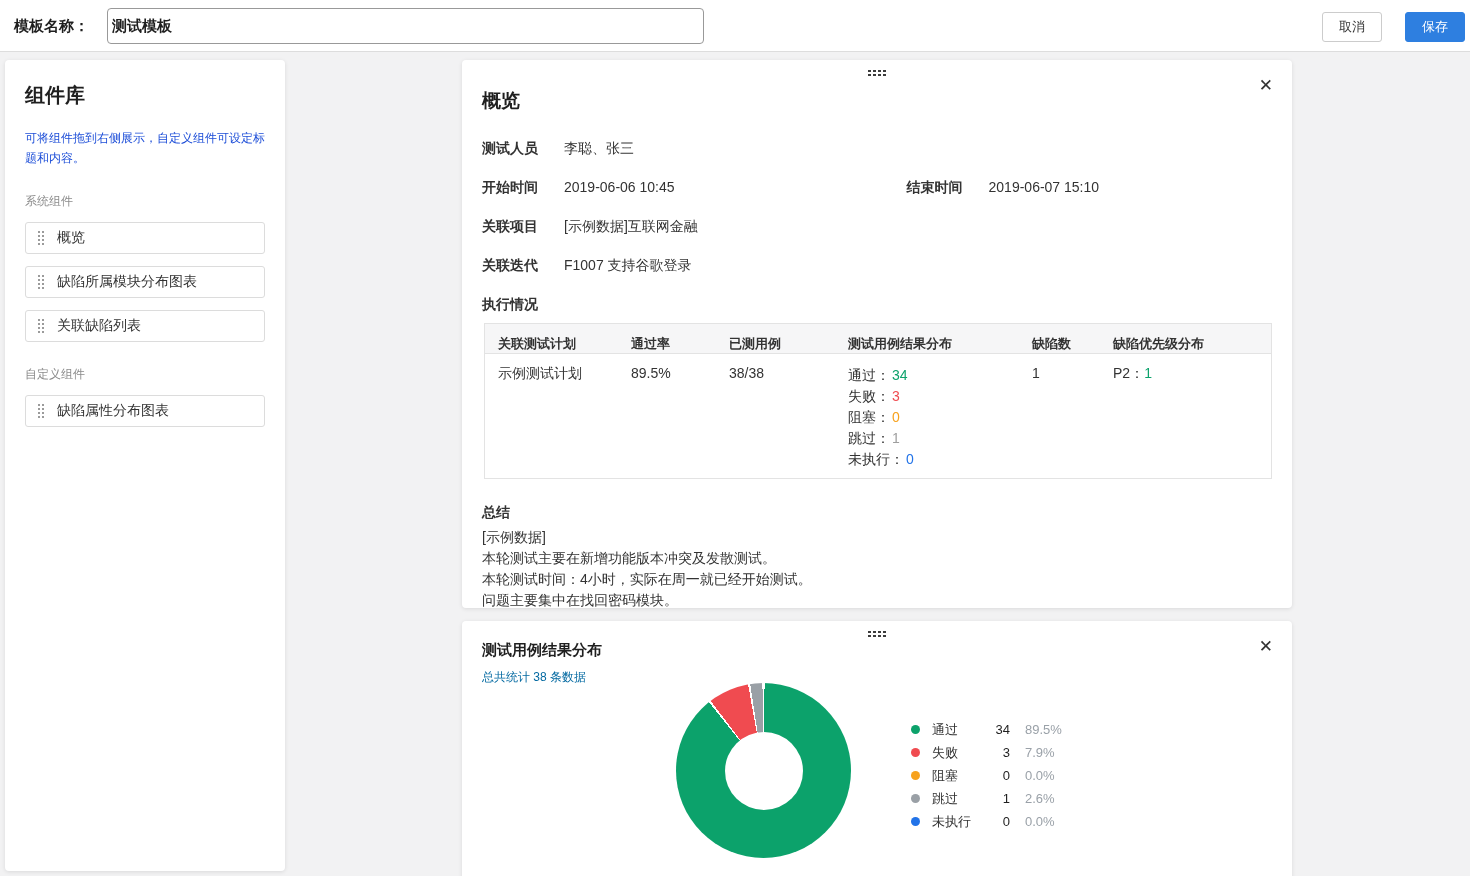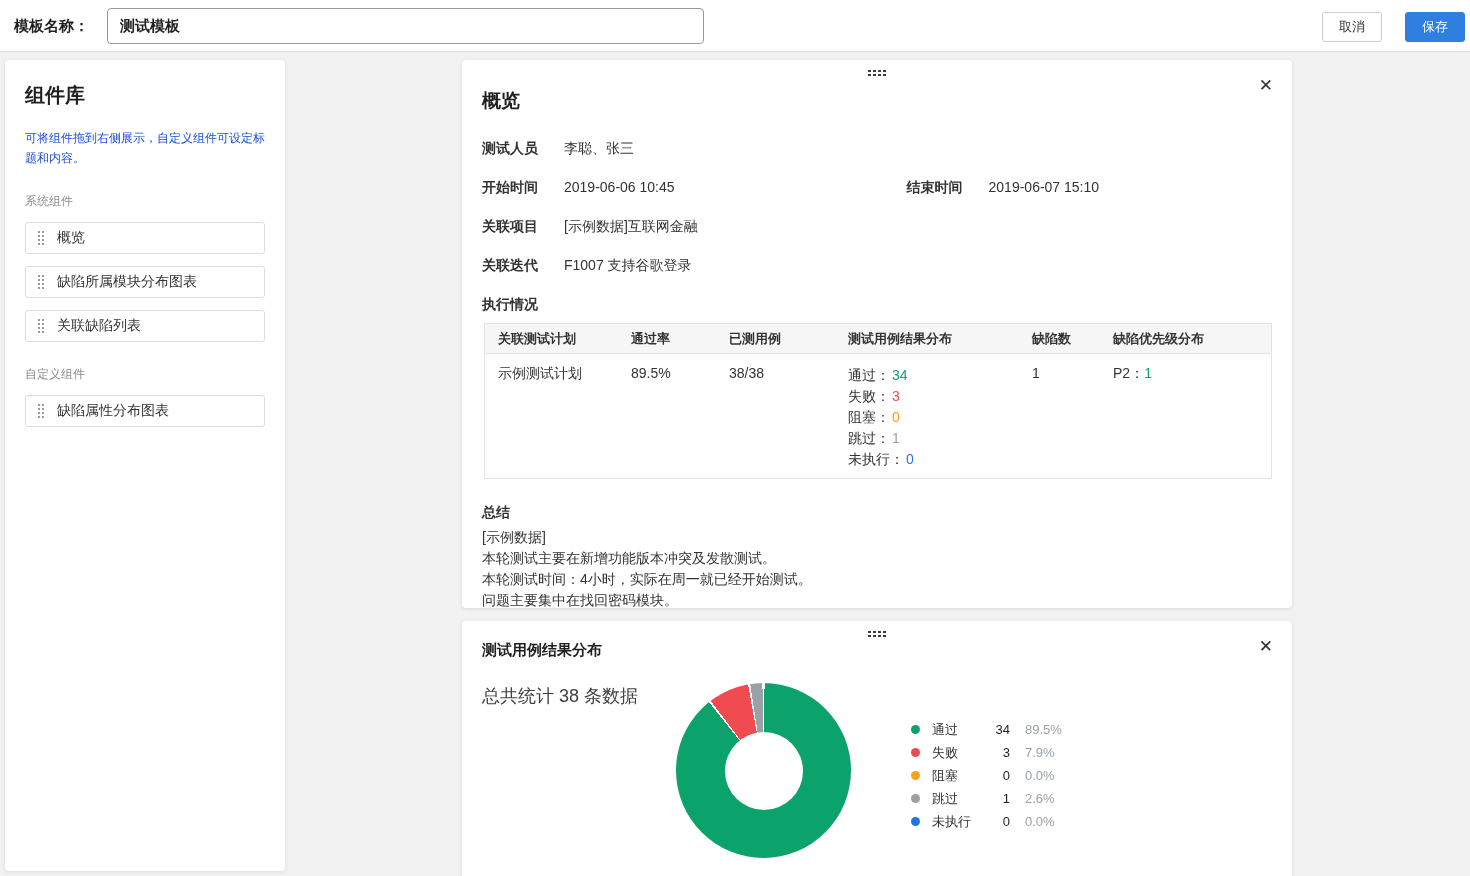--- a/index.html
+++ b/index.html
@@ -4,21 +4,21 @@
 <style>
   * { margin:0; padding:0; box-sizing:border-box; }
   html,body { width:1470px; height:876px; overflow:hidden;
     font-family:"Liberation Sans","DejaVu Sans",sans-serif; background:#f2f2f3; color:#333; }
 
   
   .topbar { position:absolute; left:0; top:0; width:1470px; height:52px;
     background:#fff; border-bottom:1px solid #ddd; z-index:10; }
   .topbar-label { position:absolute; left:14px; top:17px; font-size:15px; font-weight:bold; color:#1f1f1f; }
   .name-input { position:absolute; left:107px; top:8px; width:597px; height:36px;
-    border:1px solid #999; border-radius:4px; padding:0 12px; font-size:15px; font-weight:bold;
+    border:1px solid #999; border-radius:4px; padding:0 4px; font-size:15px; font-weight:bold;
     color:#1f1f1f; outline:none; font-family:inherit; background:#fff; }
   .btn { position:absolute; top:12px; height:30px; border-radius:3px; font-size:13px;
     display:flex; align-items:center; justify-content:center; cursor:pointer; font-family:inherit; }
   .btn-cancel { right:88px; width:60px; background:#fff; border:1px solid #ccc; color:#333; }
   .btn-save { right:5px; width:60px; background:#2e7fe0; border:1px solid #2e7fe0; color:#fff; }
 
   
   .card { position:absolute; background:#fff; border-radius:4px;
     box-shadow:0 1px 4px rgba(0,0,0,0.10); }
 
@@ -43,37 +43,37 @@
   .overview { left:462px; top:60px; width:830px; height:548px; padding:18px 20px; }
   .ov-title { margin-top:10px; font-size:19px; font-weight:bold; color:#1f1f1f; }
   .fields { margin-top:26px; }
   .frow { display:flex; margin-bottom:21px; font-size:14px; }
   .flabel { font-weight:bold; color:#333; width:82px; flex:0 0 82px; }
   .fvalue { color:#333; }
   .frow .second { margin-left:232px; display:flex; }
   .sec-title { font-size:14px; font-weight:bold; color:#333; margin-top:4px; }
 
   .exec-table { margin-top:9px; margin-left:2px; width:788px; border:1px solid #e3e3e3; font-size:13px; }
-  .t-head { display:flex; background:#f6f6f7; border-bottom:1px solid #e3e3e3; height:30px; align-items:center; }
+  .t-head { display:flex; background:#f6f6f7; border-bottom:1px solid #e3e3e3; height:30px; align-items:flex-end; }
   .t-head .cell { font-weight:bold; color:#333; }
   .t-row { display:flex; padding:11px 0 8px 0; }
   .cell { padding-left:13px; }
   .c1{width:133px;flex:0 0 133px;} .c2{width:98px;flex:0 0 98px;} .c3{width:119px;flex:0 0 119px;}
   .c4{width:184px;flex:0 0 184px;} .c5{width:81px;flex:0 0 81px;} .c6{flex:1;}
   .t-row .cell { font-size:14px; color:#333; }
   .dist-line { line-height:21px; }
   .dist-line .num { margin-left:2px; }
 
   .summary-title { margin-top:25px; font-size:14px; font-weight:bold; color:#333; }
   .summary-lines { margin-top:5px; font-size:14px; color:#333; line-height:21px; }
 
   
   .chartcard { left:462px; top:621px; width:830px; height:330px; padding:18px 20px; }
   .ch-title { margin-top:2px; font-size:15px; font-weight:bold; color:#1f1f1f; }
-  .ch-sub { margin-top:24px; font-size:18px; color:#404040; }
+  .ch-sub { margin-top:9px; font-size:12px; color:#0369a1; }
   .donut { position:absolute; left:214px; top:62px; width:175px; height:175px; border-radius:50%; }
   .donut-hole { position:absolute; left:50%; top:50%; width:78px; height:78px; margin:-39px 0 0 -39px;
     background:#fff; border-radius:50%; }
   .legend { position:absolute; left:449px; top:97px; }
   .lg-row { display:flex; align-items:center; height:23px; font-size:13px; }
   .lg-dot { width:9px; height:9px; border-radius:50%; margin-right:12px; flex:0 0 9px; }
   .lg-label { width:50px; color:#333; }
   .lg-val { width:28px; text-align:right; color:#1f1f1f; }
   .lg-pct { margin-left:15px; color:#9aa1a8; }
 </style>

